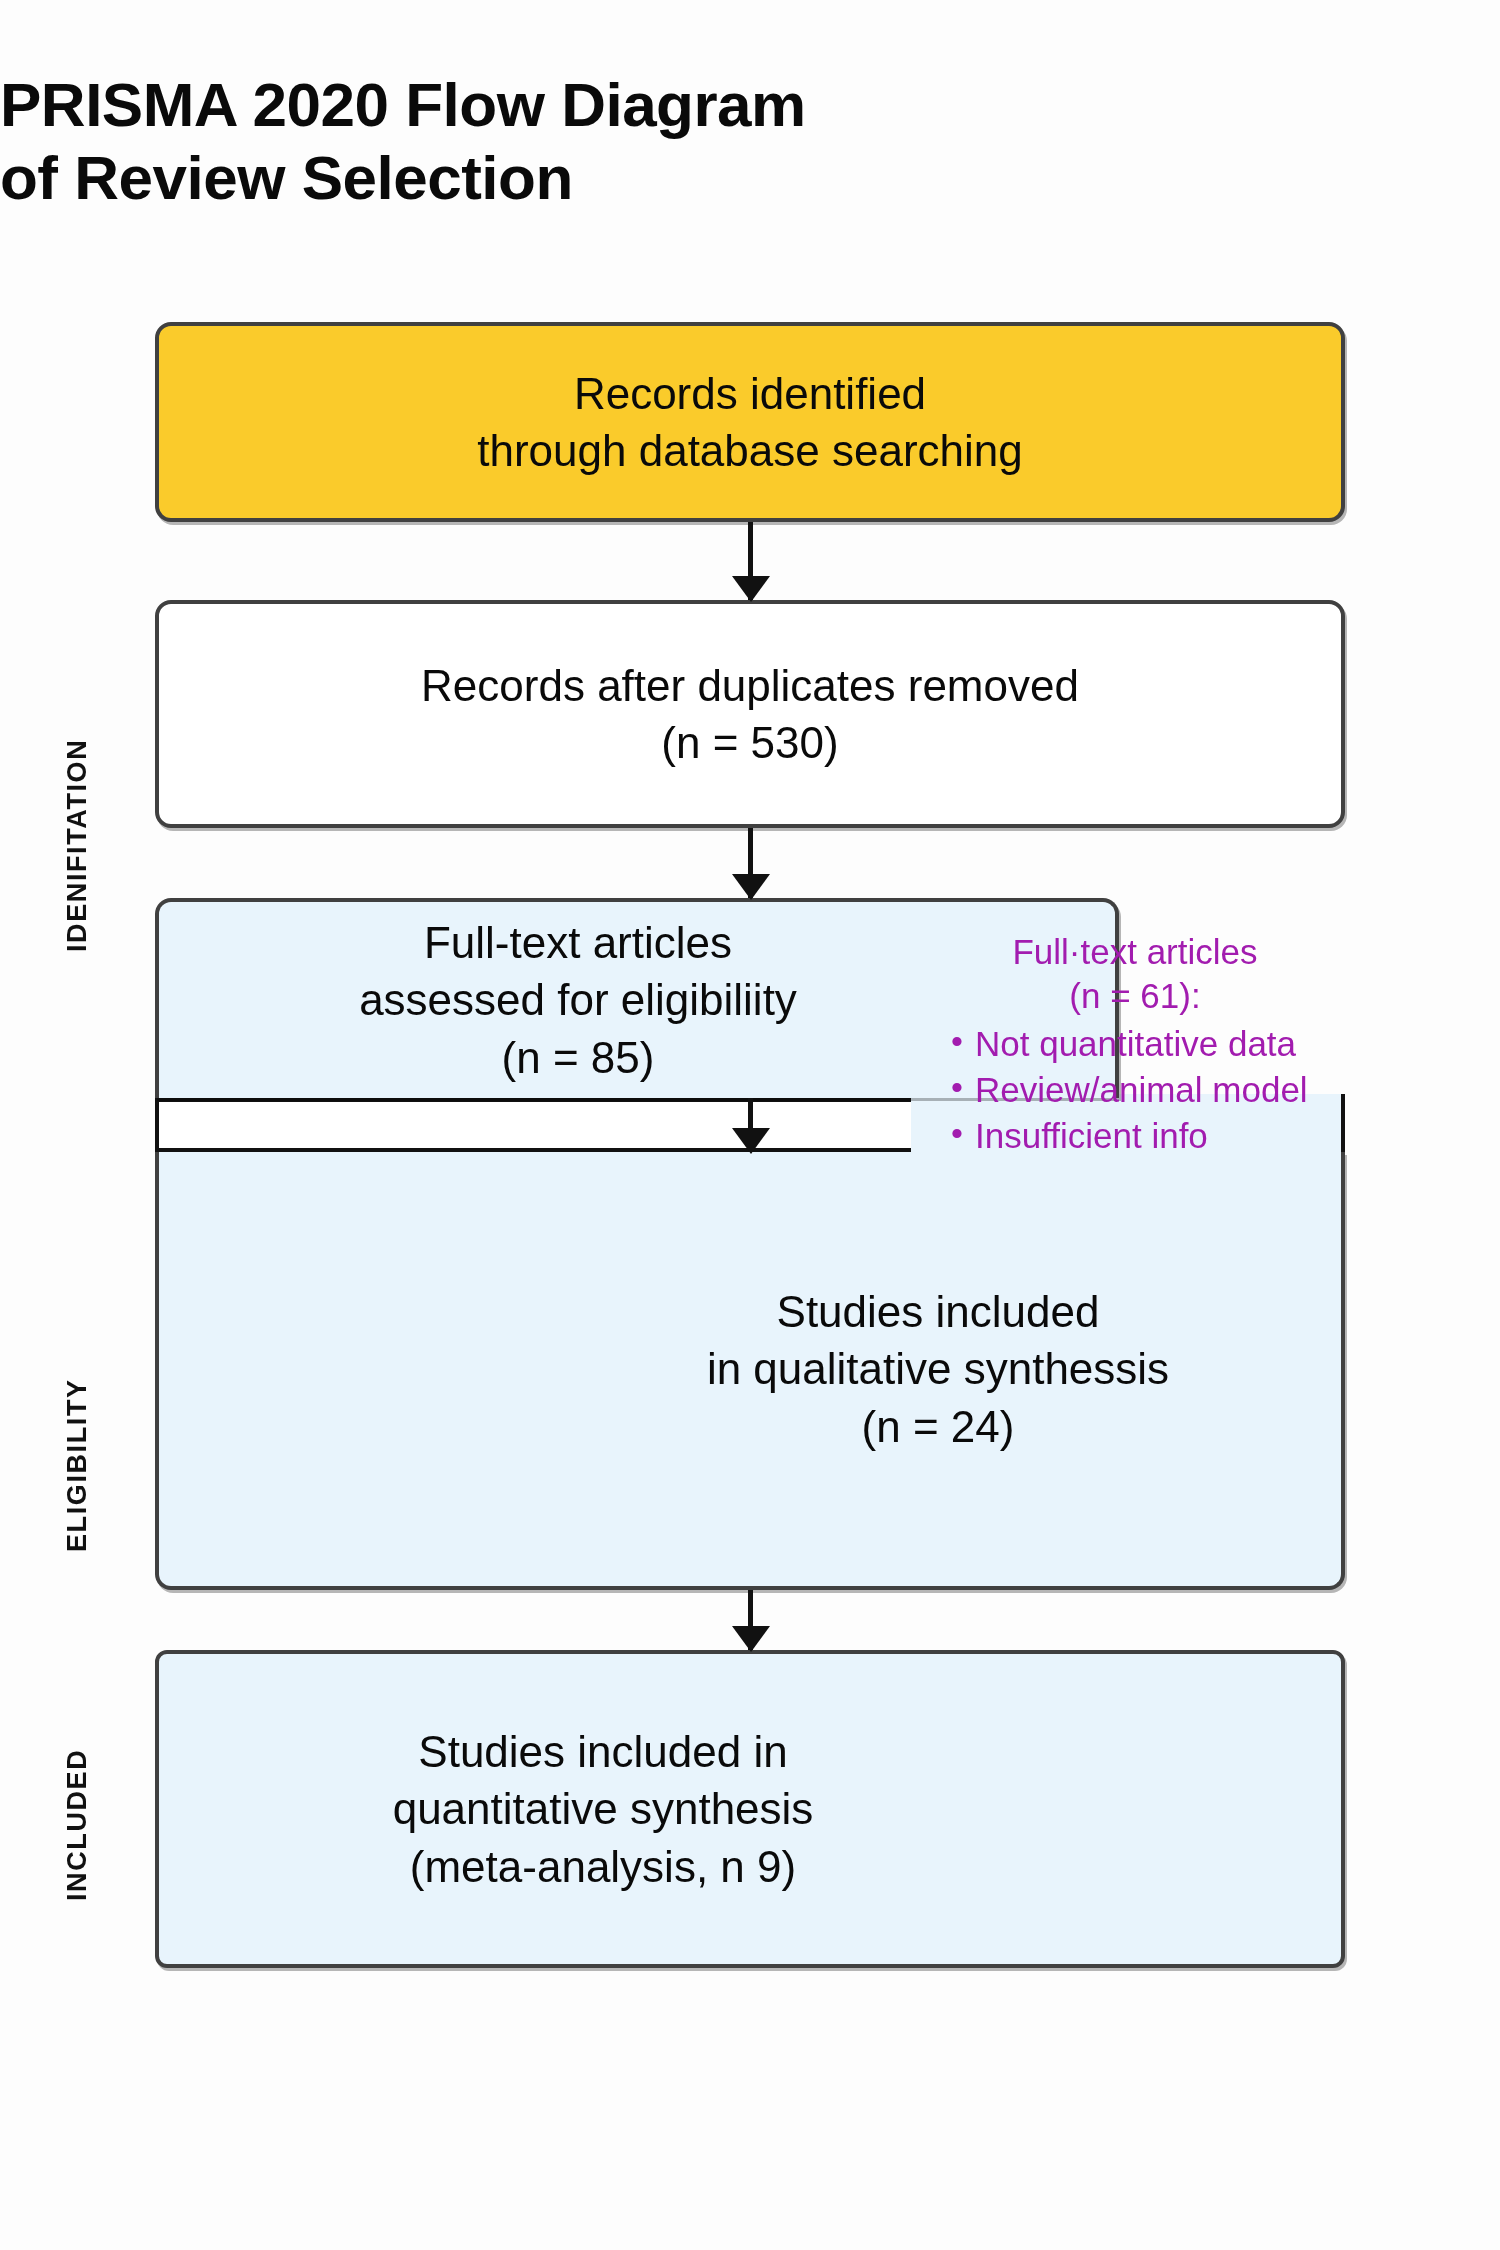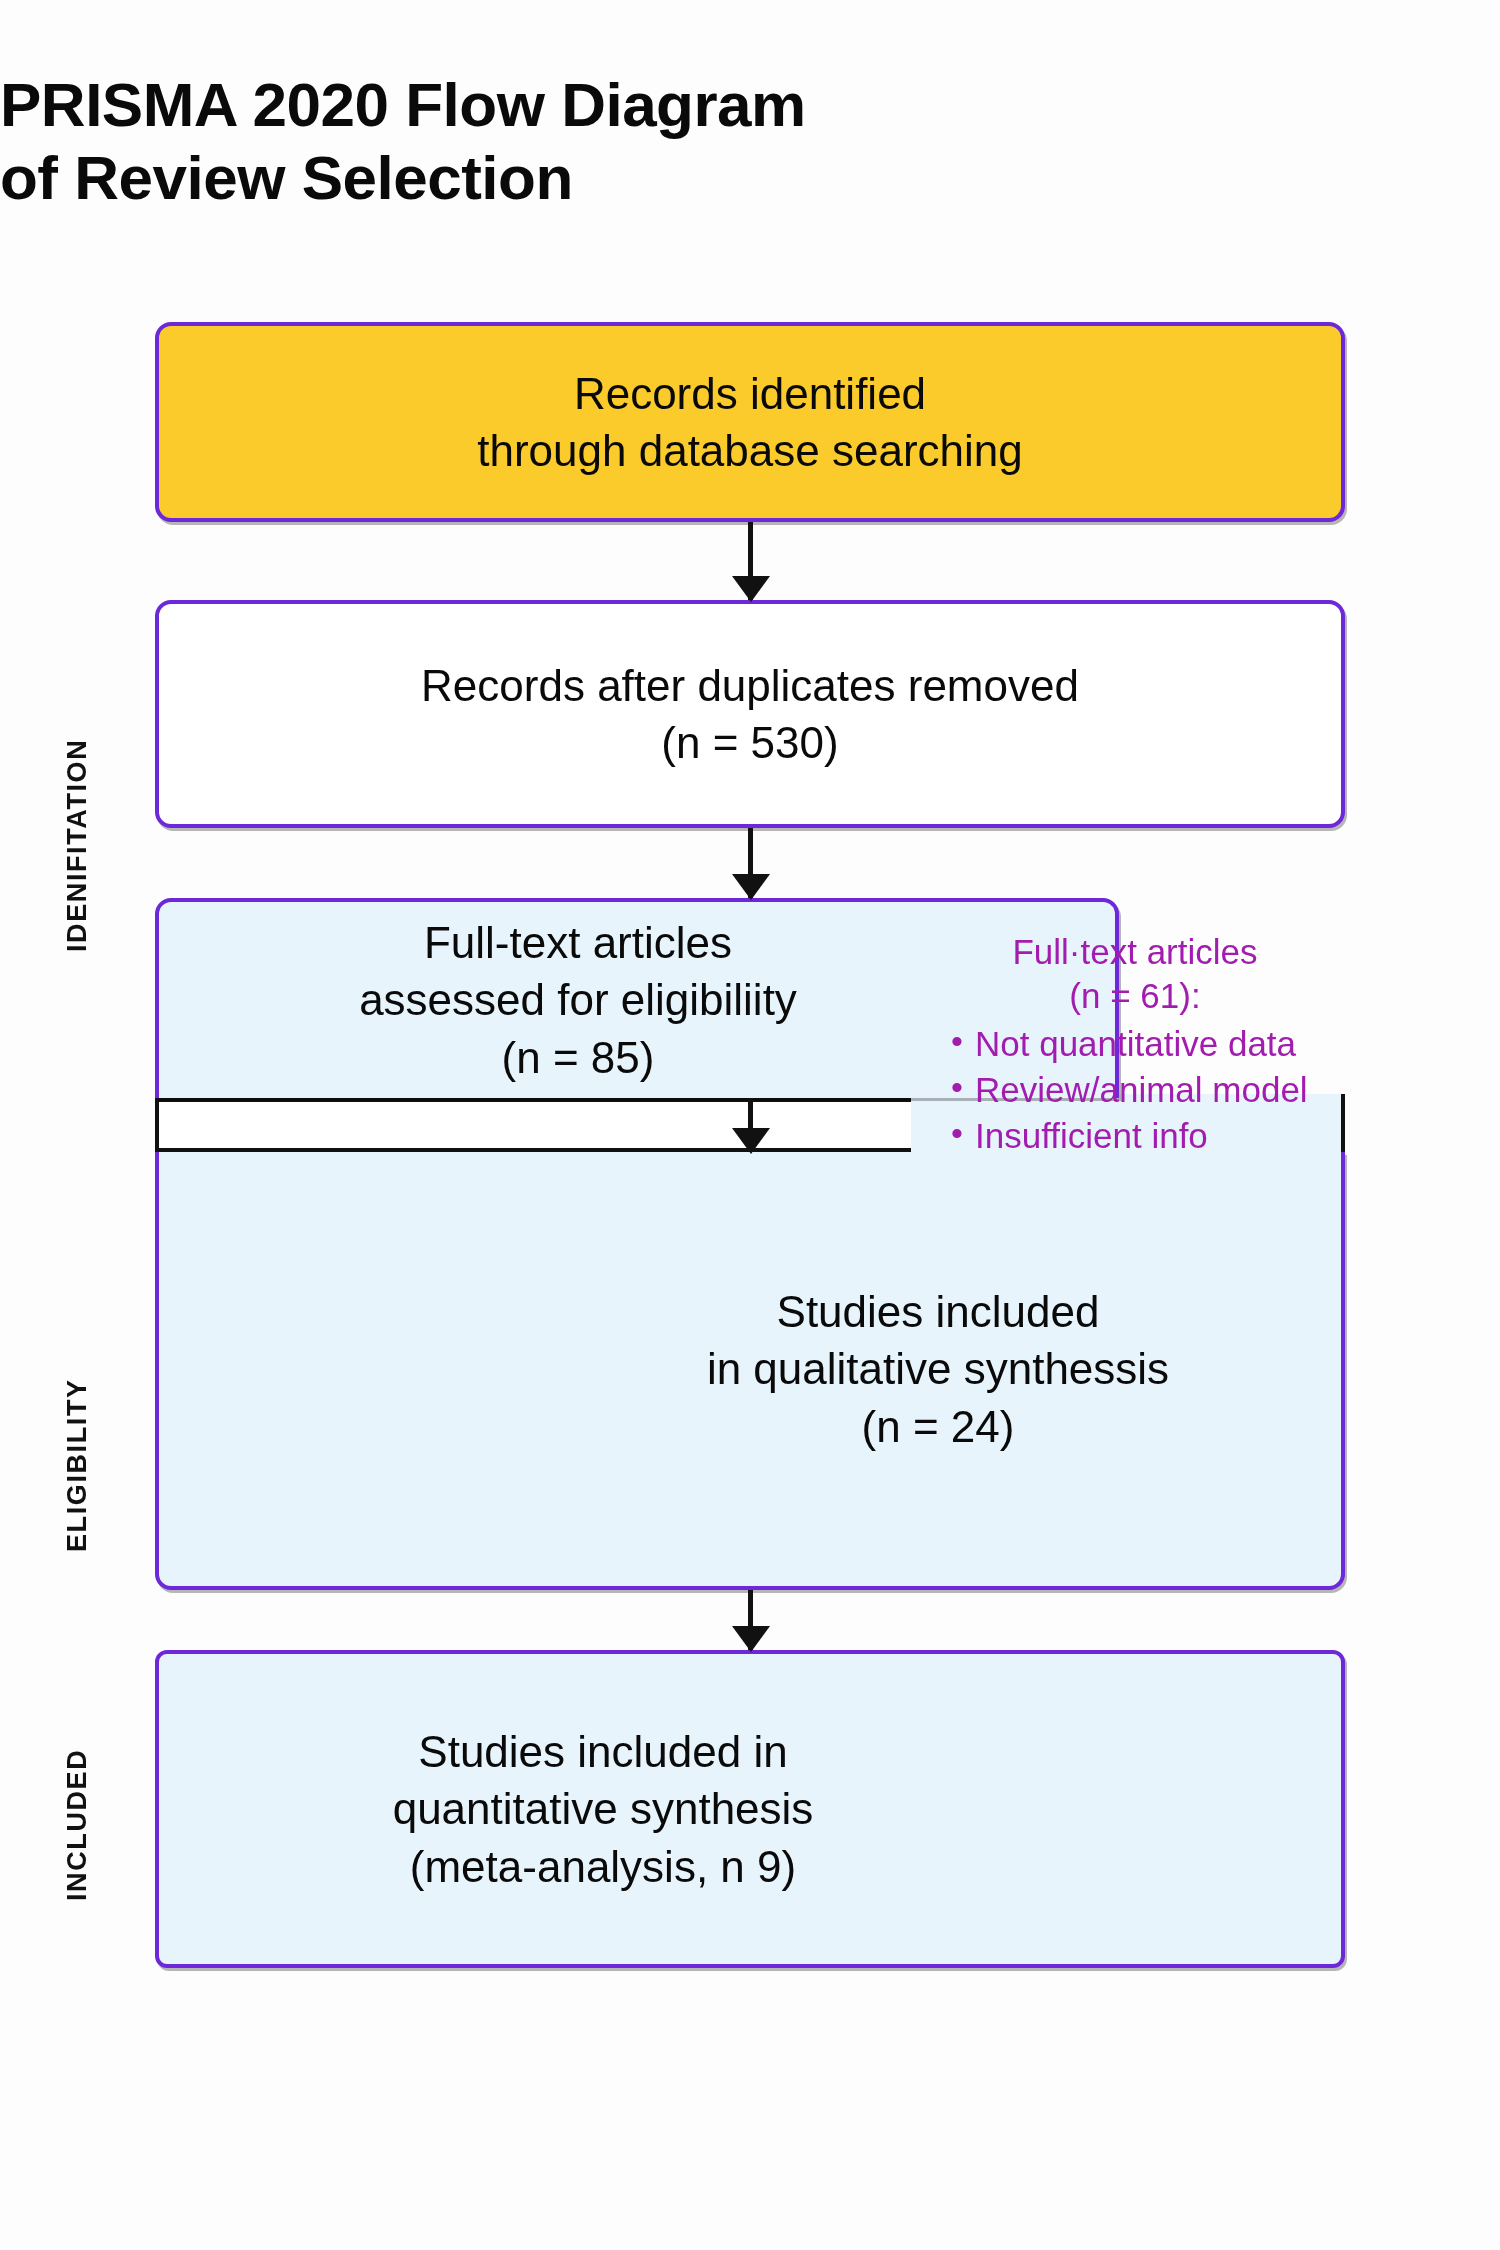--- a/index.html
+++ b/index.html
@@ -54,21 +54,21 @@
     white-space: nowrap;
   }
   #stage-identification { left: 62px; top: 630px;  height: 430px; }
   #stage-eligibility    { left: 62px; top: 1305px; height: 320px; }
   #stage-included       { left: 62px; top: 1665px; height: 320px; }
 
   
   .box {
     position: absolute;
     box-sizing: border-box;
-    border: 4px solid #6d28d9;
+    border: 4px solid #404040;
     border-radius: 16px;
     display: flex;
     align-items: center;
     justify-content: center;
     text-align: center;
     font-family: "Liberation Sans Narrow", "Liberation Sans", sans-serif;
     font-size: 44px;
     line-height: 1.30;
     color: #0a0a0a;
     box-shadow: 2px 3px 0 rgba(0,0,0,0.28);

